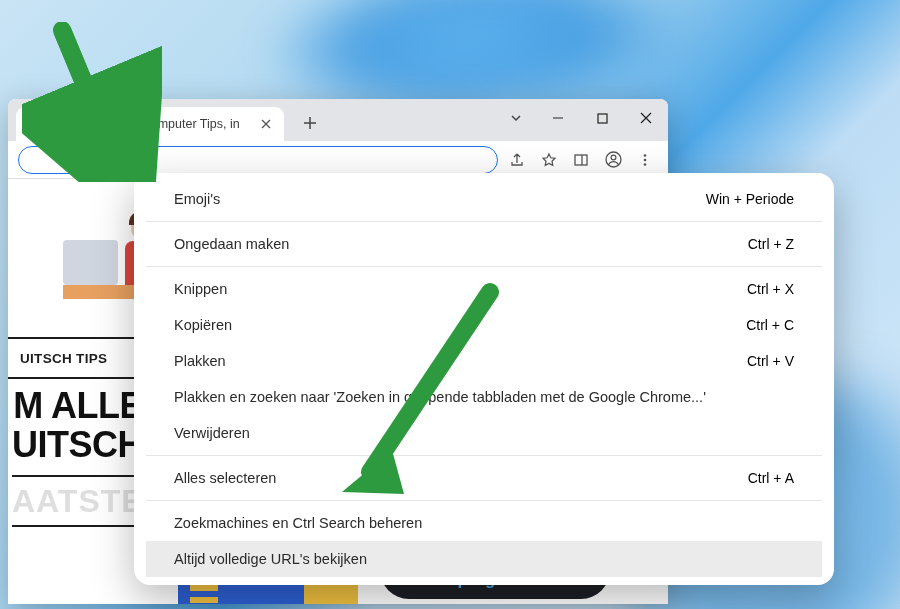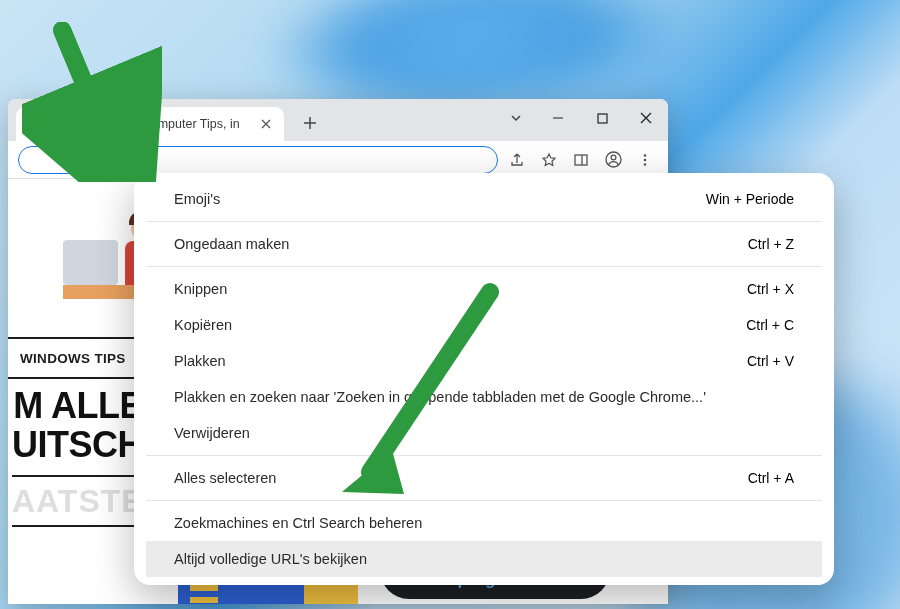--- a/index.html
+++ b/index.html
@@ -222,21 +222,21 @@
 
   <div class="page-body">
     <div class="illustration">
       <div class="monitor"></div>
       <div class="person-body"></div>
       <div class="person-head"></div>
       <div class="person-hair"></div>
       <div class="desk"></div>
     </div>
     <div class="category-bar">
-      <span>WINDOWS TIPS</span>
+      <span>UITSCH TIPS</span>
     </div>
     <div class="headline">
       <div>M ALLE</div>
       <div>UITSCH</div>
     </div>
     <div class="subhead">
       <span>AATSTE</span>
     </div>
     <div class="content-row">
       <div class="thumb1"></div>

